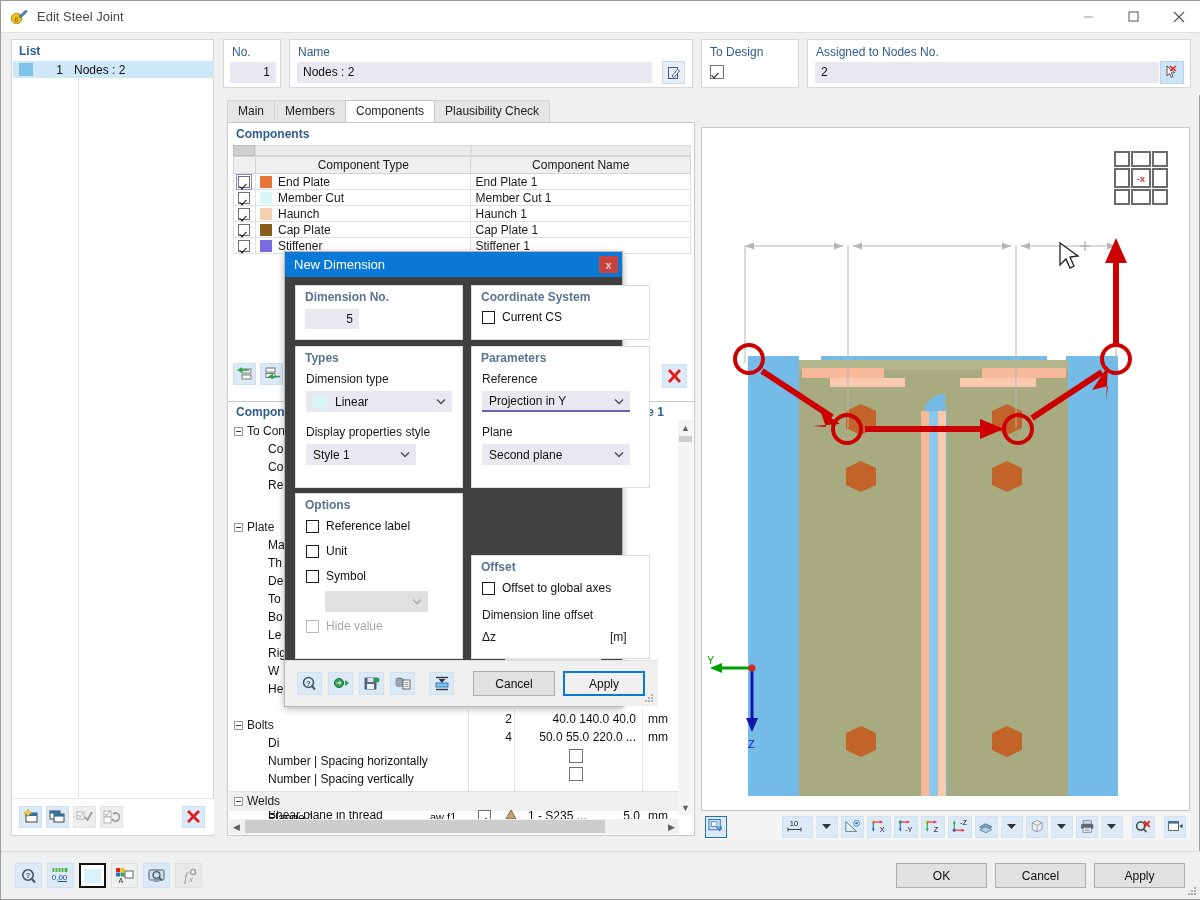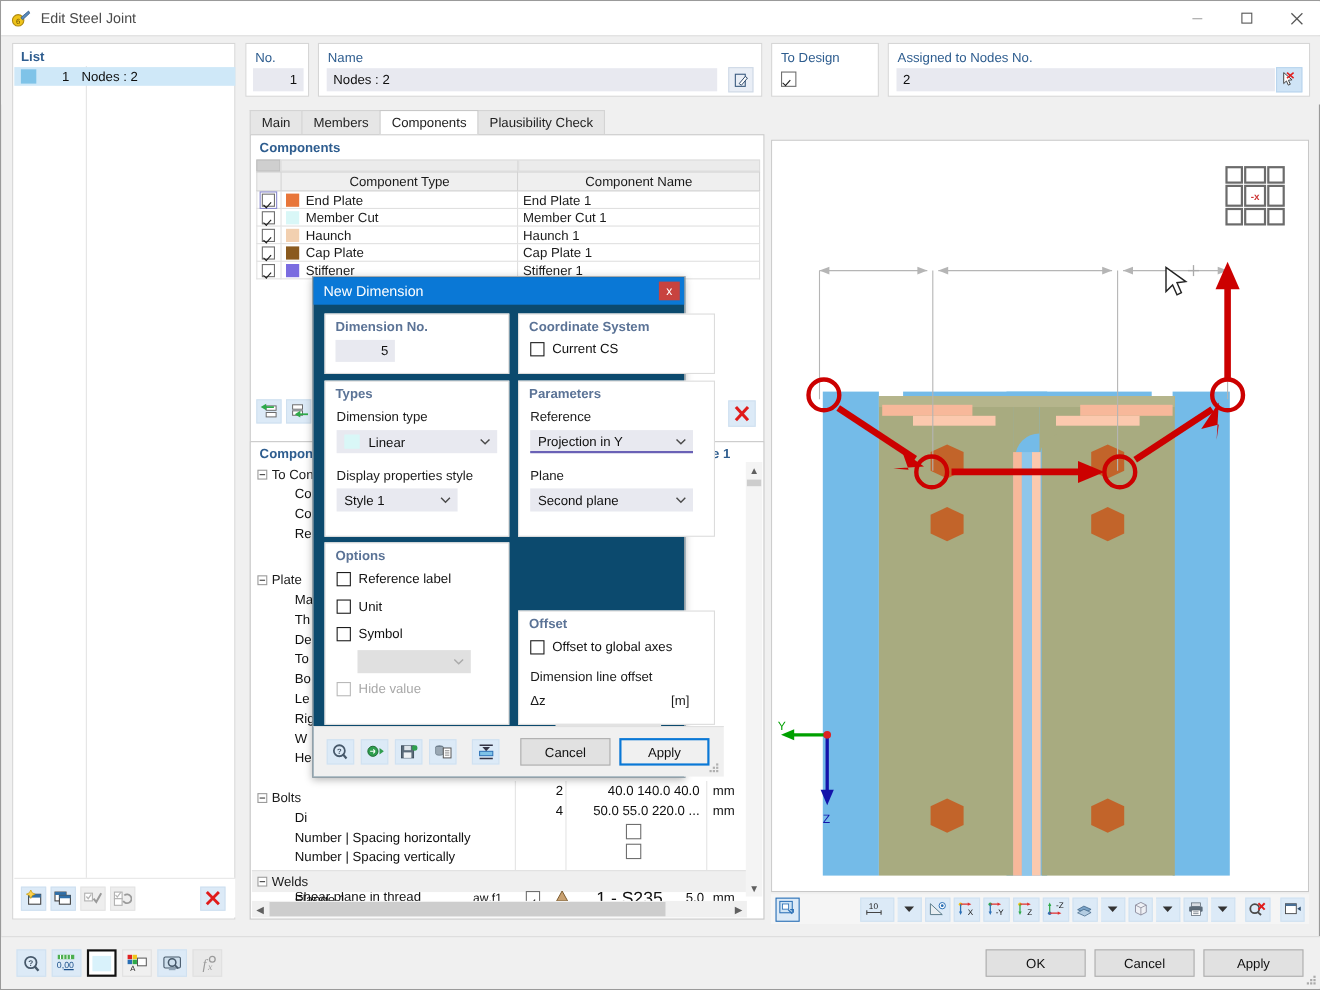--- a/index.html
+++ b/index.html
@@ -192,21 +192,21 @@
   .stdbtn {
     width: 91px; height: 25px; background: #e1e1e1; border: 1px solid #adadad;
     font-size: 12px; font-family: "Liberation Sans", sans-serif; color: #101010;
     display: flex; align-items: center; justify-content: center;
   }
   .grip { position: absolute; right: 4px; bottom: 3px; width: 11px; height: 11px; }
 
   
   .modal {
     position: absolute; left: 283px; top: 250px; width: 339px; height: 456px;
-    background: #0c4a6e; border: 1px solid #b5b5b5;
+    background: #404040; border: 1px solid #b5b5b5;
     box-shadow: 0 2px 7px rgba(0,0,0,0.28);
     z-index: 50;
   }
   .modal-title {
     height: 25px; background: #0a78d6; color: #fff;
     display: flex; align-items: center; font-size: 13px; padding-left: 9px;
   }
   .modal-close {
     position: absolute; right: 4px; top: 4px; width: 19px; height: 17px;
     background: #c8433f; color: #fff; font-size: 11px;
@@ -567,21 +567,21 @@
     <div class="tnode" style="position:absolute; left:40px; top:407px;">
       <span>Flange 1</span>
     </div>
     <div style="position:absolute; left:202px; top:409px; font-size:11px;">aᴡ,f1</div>
     <div style="position:absolute; left:250px; top:407px;"><span class="cbx checked" style="width:13px;height:13px;"></span></div>
     <div style="position:absolute; left:276px; top:407px;">
       <svg width="14" height="12" viewBox="0 0 14 12">
           <path d="M7 1 L12 10 L2 10 Z" fill="#c8a070" stroke="#7a5a2e" stroke-width="0.9"></path>
         </svg>
     </div>
-    <div style="position:absolute; left:300px; top:407px; font-size:16px;margin-left:14px;">1 - S235 ...</div>
+    <div style="position:absolute; left:300px; top:407px; font-size:12px;">1 - S235 ...</div>
     <div style="position:absolute; left:372px; top:407px; width:40px; text-align:right; font-size:12px;">5.0</div>
     <div style="position:absolute; left:420px; top:407px; font-size:12px;">mm</div>
 
     <div class="scroll-v">
       <div class="sb-arrow" style="height:15px">▲</div>
       <div class="sb-thumb" style="height:6px; margin:1px 1px 0 1px;"></div>
       <div class="sb-arrow" style="position:absolute; bottom:0; width:15px; height:15px;">▼</div>
     </div>
 
     <div class="scroll-h">

